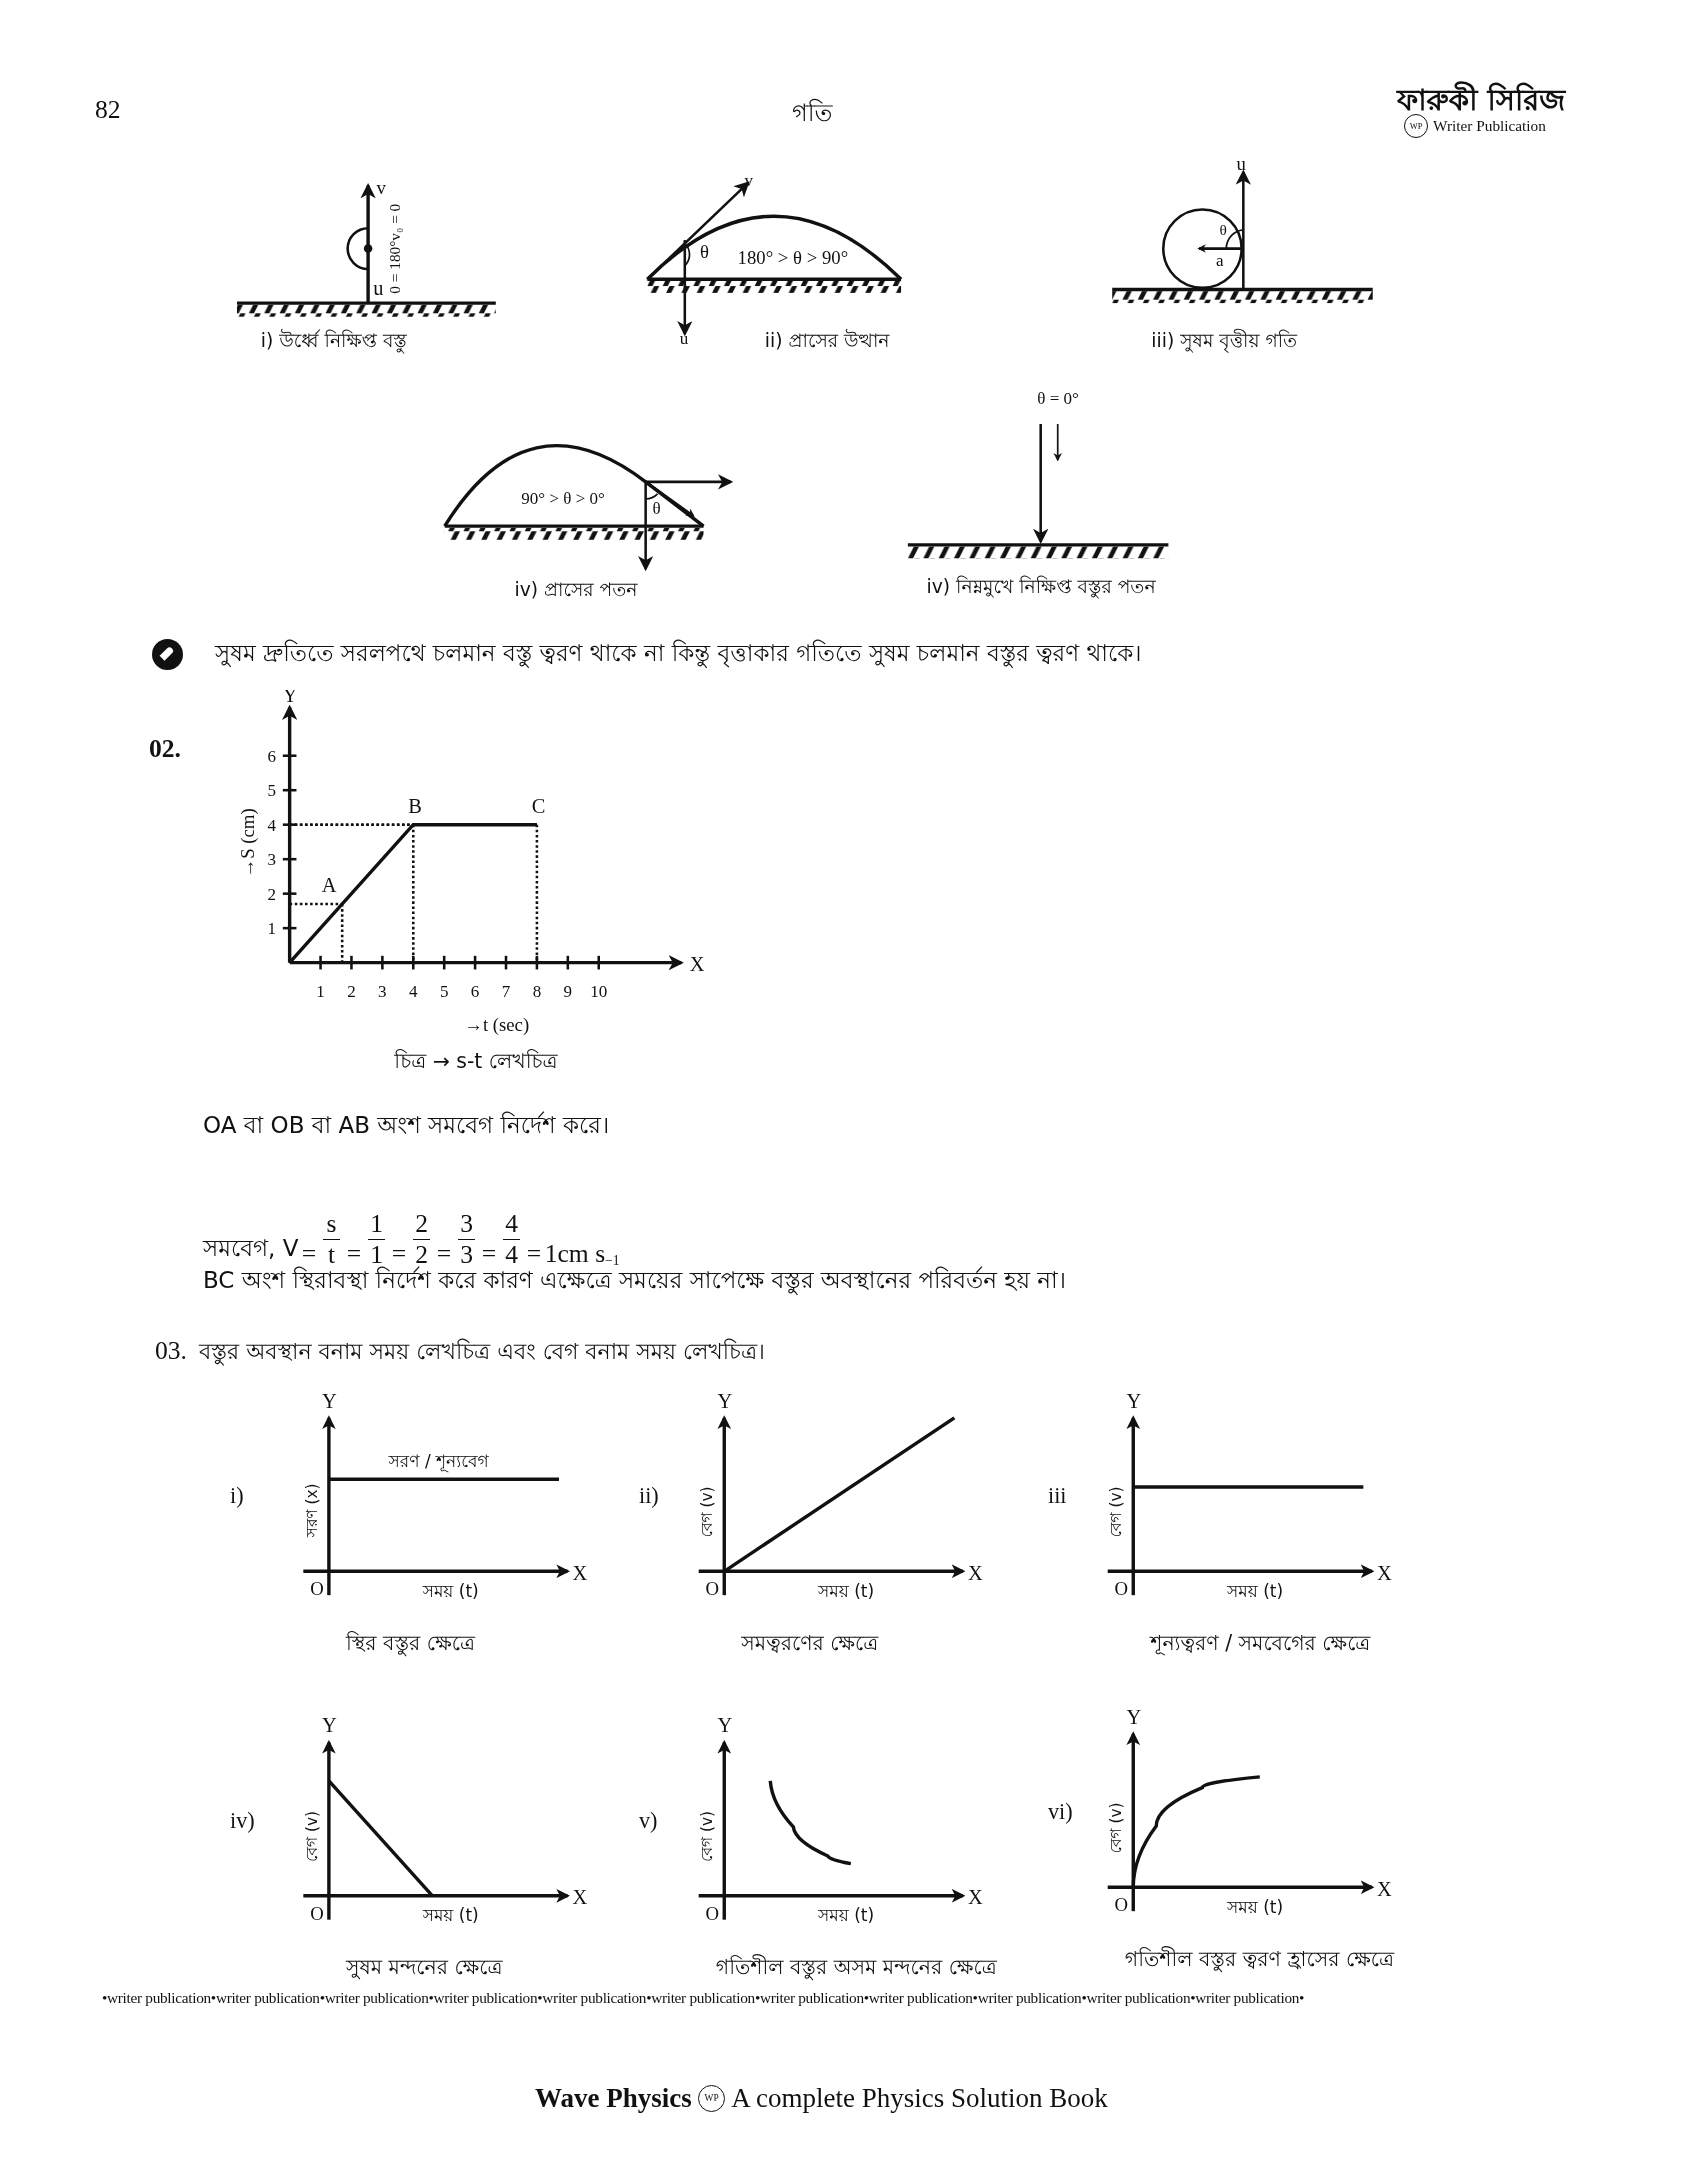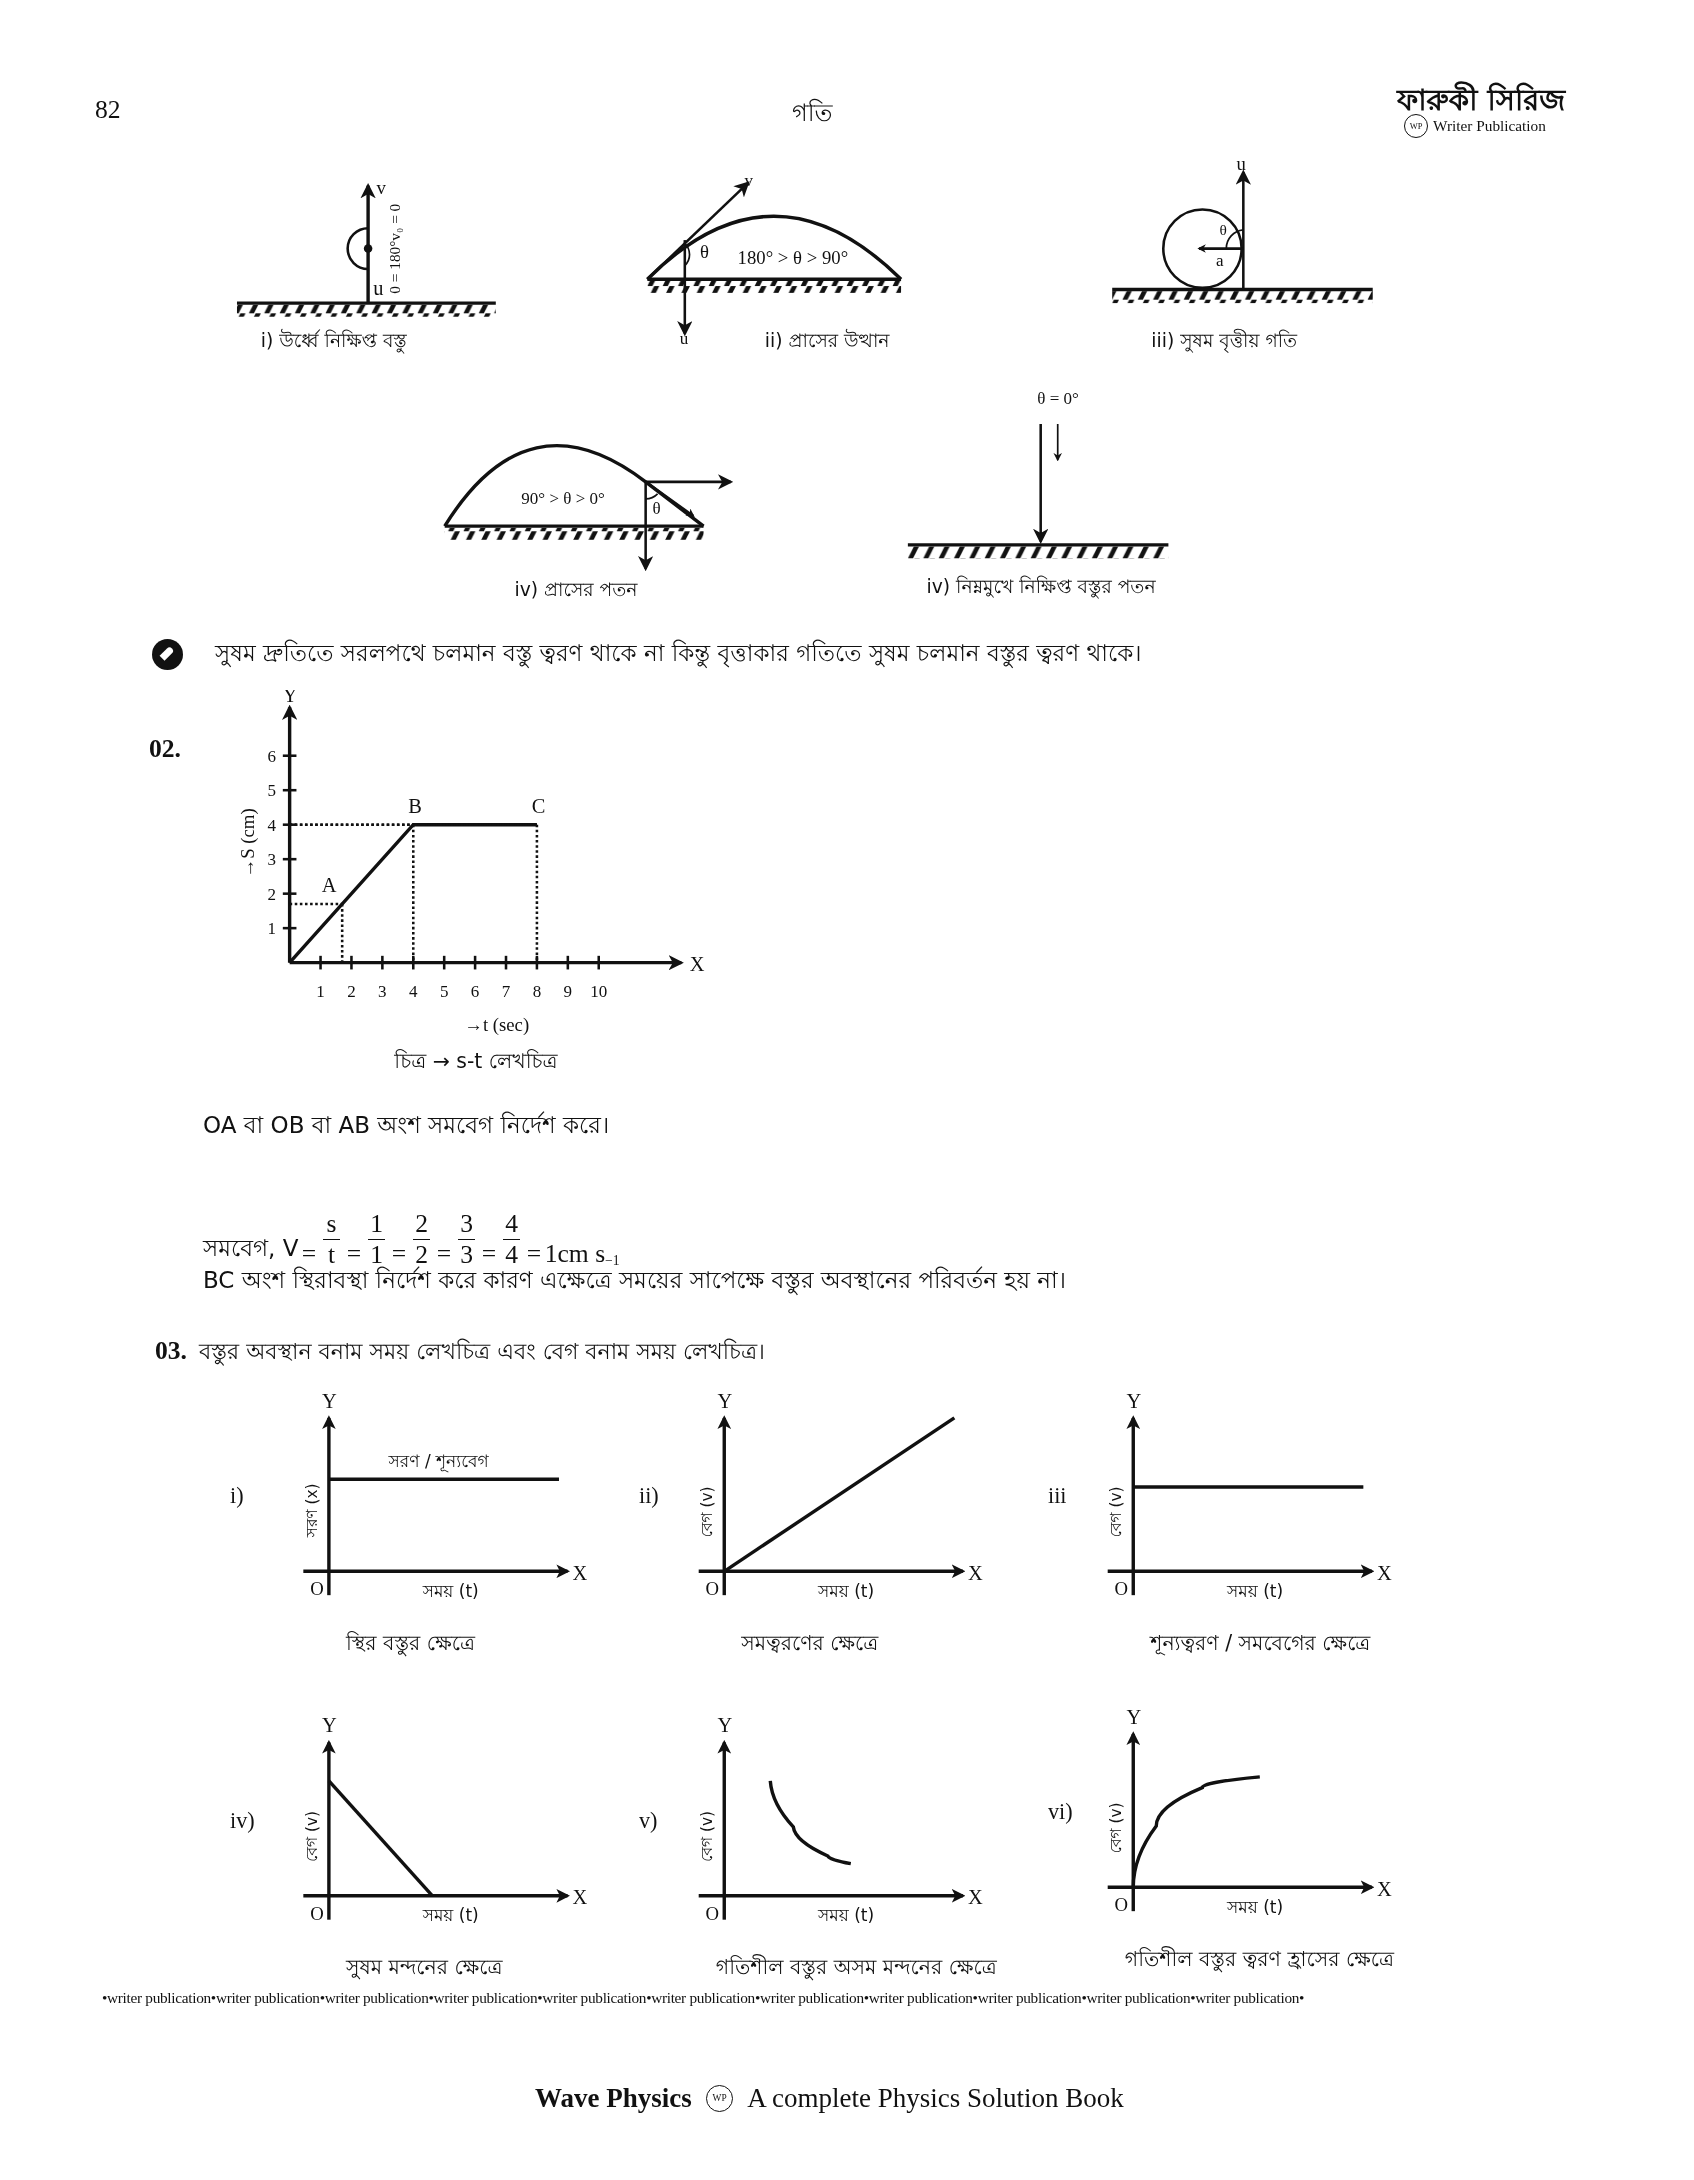--- a/index.html
+++ b/index.html
@@ -15,30 +15,30 @@
   .logo-circle{display:inline-block;width:22px;height:22px;border:1.7px solid #111;border-radius:50%;
        font-size:8.5px;line-height:22px;text-align:center;font-family:"Liberation Serif",serif;}
   svg text{font-family:"Liberation Serif","DejaVu Serif",serif;fill:#111;}
   svg .bnt{font-family:"DejaVu Sans","Liberation Sans",sans-serif;}
   #note-line{left:152px;top:635px;font-size:23px;display:flex;align-items:center;gap:32px;}
   .pen-icon{width:31px;height:31px;border-radius:50%;background:#111;position:relative;display:inline-block;}
   .pen-icon::after{content:"";position:absolute;left:7.7px;top:11px;width:13.6px;height:6.8px;background:#fff;
        transform:rotate(-45deg);border-radius:0 6.8px 6.8px 0;}
   #q02-num{left:149px;top:734px;font-size:25.6px;font-weight:bold;}
   #q03-line{left:155px;top:1334px;font-size:22px;display:flex;gap:12px;align-items:baseline;}
-  #q03-line .num{font-weight:bold;font-size:25.6px;}
+  #q03-line .num{font-weight:normal;font-size:25.6px;}
   .para{font-size:25.6px;}
   #oa-line{left:203px;top:1107px;}
   #formula{left:203px;top:1167px;height:102px;display:flex;align-items:flex-end;font-size:25.6px;}
   .frac{display:inline-flex;flex-direction:column;align-items:center;margin:0 3.4px;line-height:1.15;}
   .frac .bar{width:17px;border-top:1.7px solid #111;}
   .eq{margin:0 3.4px;}
   #bc-line{left:203px;top:1262px;}
   #footer-strip{left:102px;top:1989px;font-size:15.3px;letter-spacing:-0.3px;}
-  #footer-title{left:535px;top:2083px;font-size:27px;display:flex;align-items:center;gap:14px;}
+  #footer-title{left:535px;top:2083px;font-size:27px;display:flex;align-items:center;gap:6px;}
   #footer-title .bold{font-weight:bold;}
   .logo-big{display:inline-block;width:25.6px;height:25.6px;border:1.7px solid #111;border-radius:50%;font-size:9.4px;line-height:25.6px;text-align:center;}
 </style>
 </head>
 <body>
 
 <div class="abs" id="page-number">82</div>
 <div class="abs bn" id="running-head">গতি</div>
 <div class="abs bn" id="series-title">ফারুকী সিরিজ</div>
 <div class="abs" id="publisher-line">

